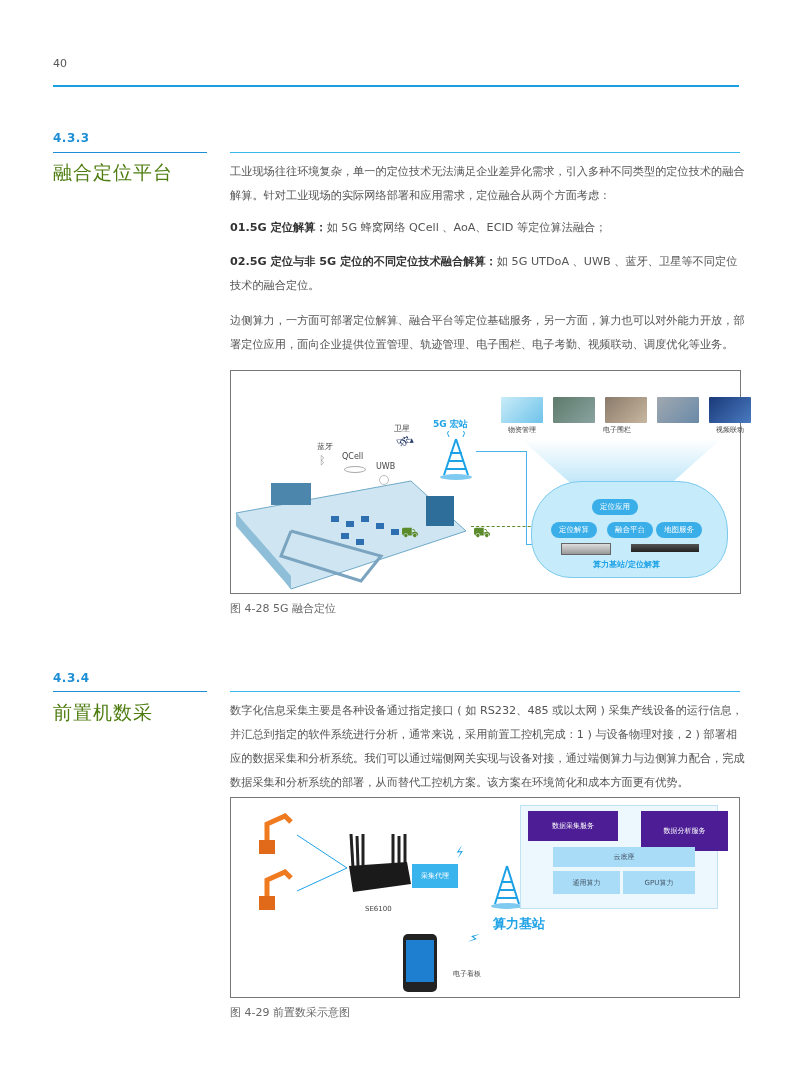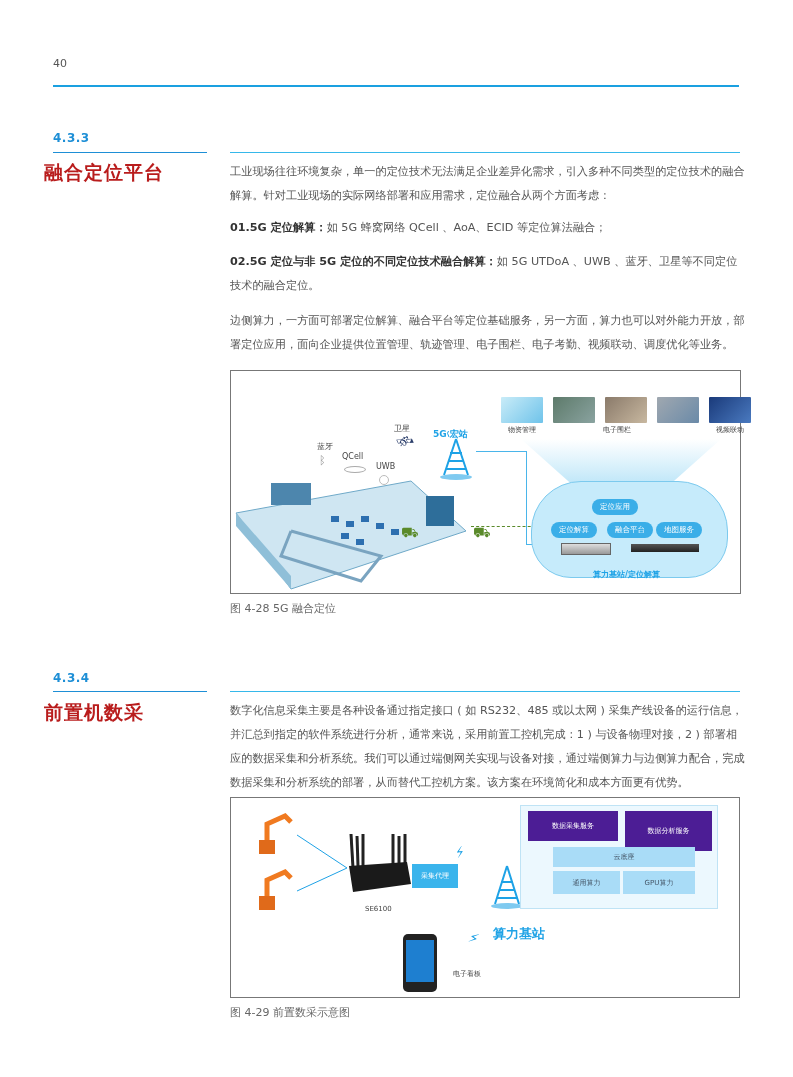--- a/index.html
+++ b/index.html
@@ -5,30 +5,30 @@
   html, body { margin:0; padding:0; background:#ffffff; }
   body { width:793px; height:1077px; position:relative; overflow:hidden;
          font-family:"DejaVu Sans","Liberation Sans",sans-serif; color:#444; }
   .abs { position:absolute; }
   .page-num { left:53px; top:57px; font-size:11px; color:#555; }
   .top-rule { left:53px; top:85px; width:686px; height:2px; background:#1aa0e0; }
 
   .sec-num { left:53px; font-size:12px; font-weight:bold; color:#1e8fd6; letter-spacing:0.5px; }
   .sec-rule-l { left:53px; width:154px; height:1px; background:#1e8fd6; }
   .sec-rule-r { left:230px; width:510px; height:1px; background:#36b8ea; }
-  .sec-title { left:44px; font-size:19px; color:#b91c1c; letter-spacing:1px;font-weight:bold; }
+  .sec-title { left:53px; font-size:19px; color:#4d7c0f; letter-spacing:1px; }
 
   .para { left:230px; width:515px; font-size:11.2px; line-height:24px; color:#555; }
   .para b { color:#333; }
 
   .fig-box { border:1.5px solid #777; background:#fff; box-sizing:border-box; }
   .caption { left:230px; font-size:11px; color:#666; }
 
   .lbl { font-size:8px; color:#444; white-space:nowrap; }
-  .blue-lbl { color:#1ea2e6; font-weight:bold;margin-top:10px; }
+  .blue-lbl { color:#1ea2e6; font-weight:bold; }
   .pill { background:#3aaee8; color:#fff; font-size:7.5px; border-radius:10px;
           padding:3px 8px; white-space:nowrap; text-align:center; }
   .thumb { width:42px; height:26px; border-radius:1px; }
   .svc { background:#4c1d95; color:#fff; font-size:7px; font-weight:normal;
          display:flex; align-items:center; justify-content:center; }
   .svc2 { background:#a9dcf7; color:#456; font-size:7px;
           display:flex; align-items:center; justify-content:center; }
 </style>
 </head>
 <body>
@@ -175,18 +175,18 @@
   </svg>
   <div class="abs lbl blue-lbl" style="left:262px;top:117px;font-size:13px">算力基站</div>
 
   <div class="abs" style="left:172px;top:136px;width:34px;height:58px;background:#222;border-radius:5px">
     <div style="margin:6px 3px;height:42px;background:#1e7fd0"></div>
   </div>
   <div class="abs lbl" style="left:222px;top:171px;font-size:7px">电子看板</div>
 
   <div class="abs" style="left:289px;top:7px;width:196px;height:102px;background:#ecf8fe;border:1px solid #bfe3f5"></div>
   <div class="abs svc" style="left:297px;top:13px;width:90px;height:30px">数据采集服务</div>
-  <div class="abs svc" style="left:394px;top:13px;width:87px;height:40px">数据分析服务</div>
+  <div class="abs svc" style="left:410px;top:13px;width:87px;height:40px">数据分析服务</div>
   <div class="abs svc2" style="left:322px;top:49px;width:142px;height:20px">云底座</div>
   <div class="abs svc2" style="left:322px;top:73px;width:67px;height:23px">通用算力</div>
   <div class="abs svc2" style="left:392px;top:73px;width:72px;height:23px">GPU算力</div>
 </div>
 <div class="abs caption" style="top:1005px">图 4-29 前置数采示意图</div>
 
 </body></html>

